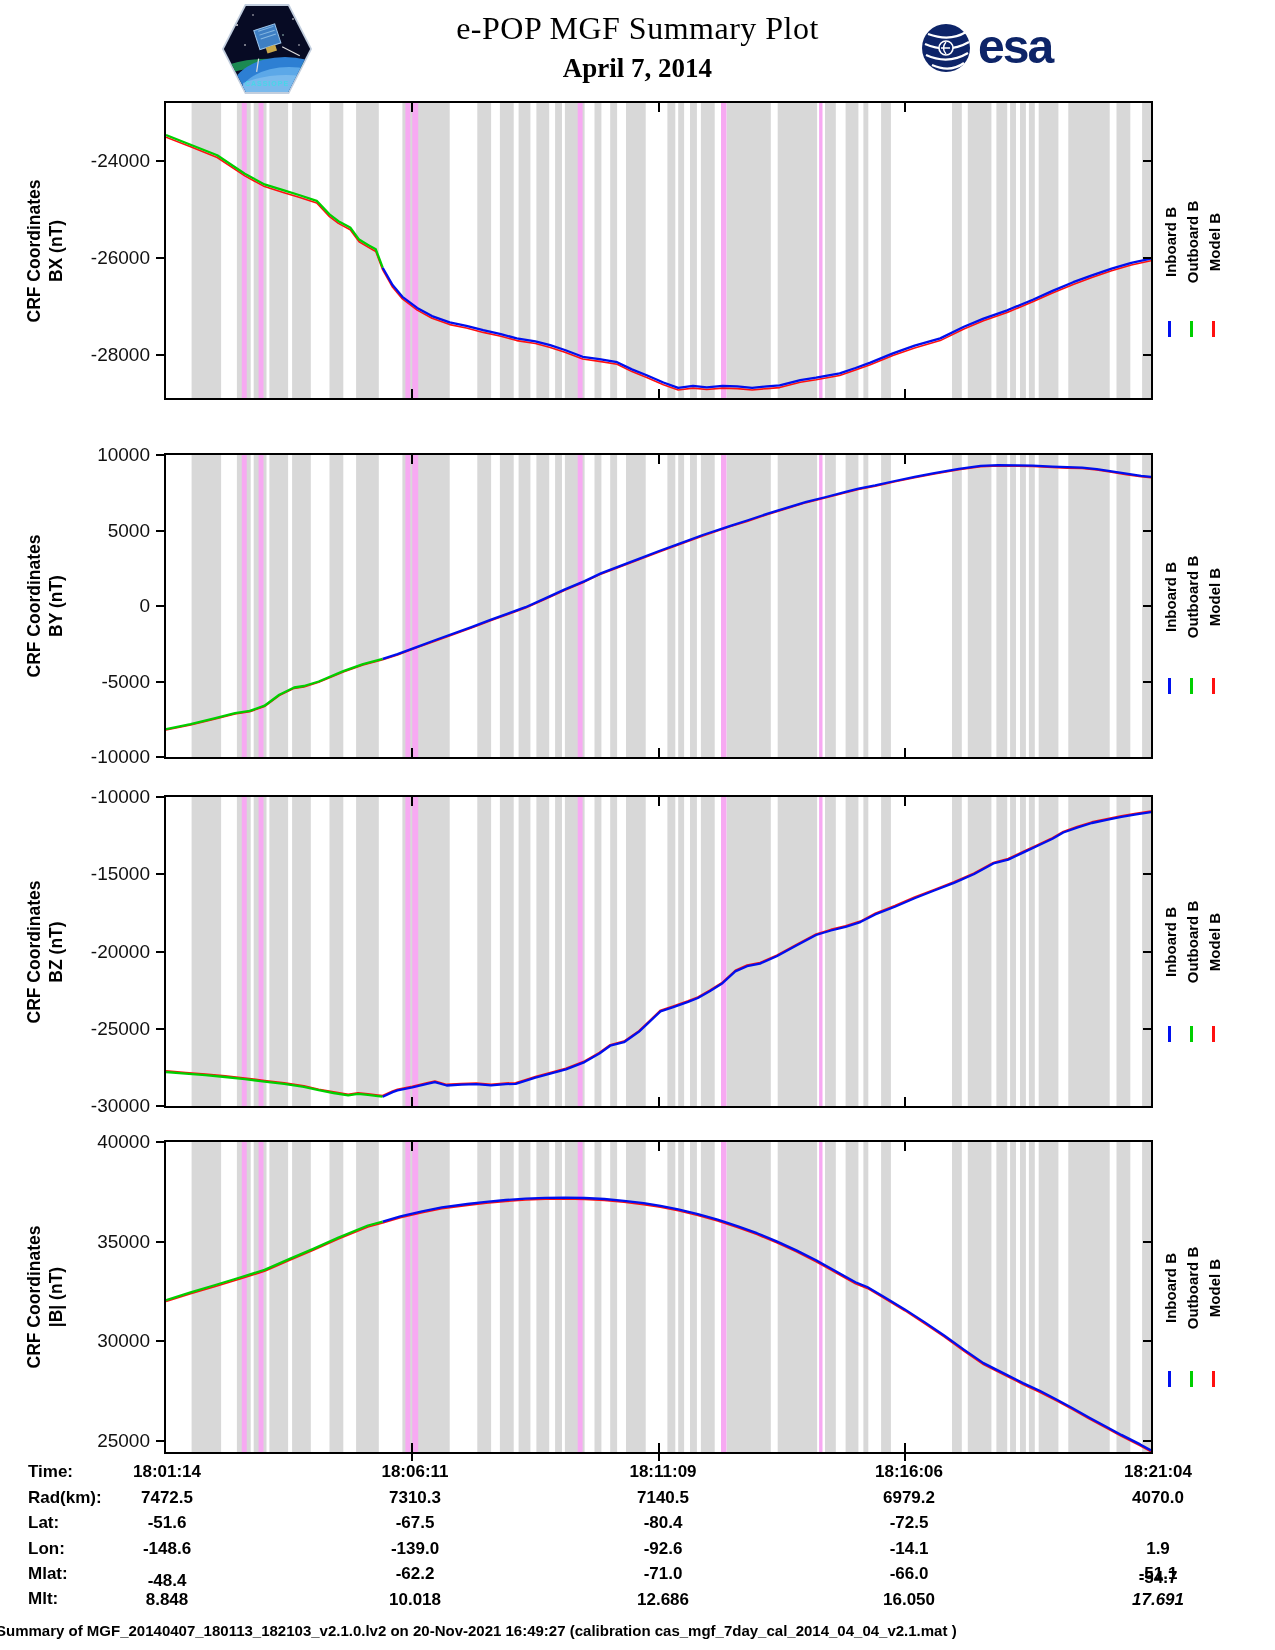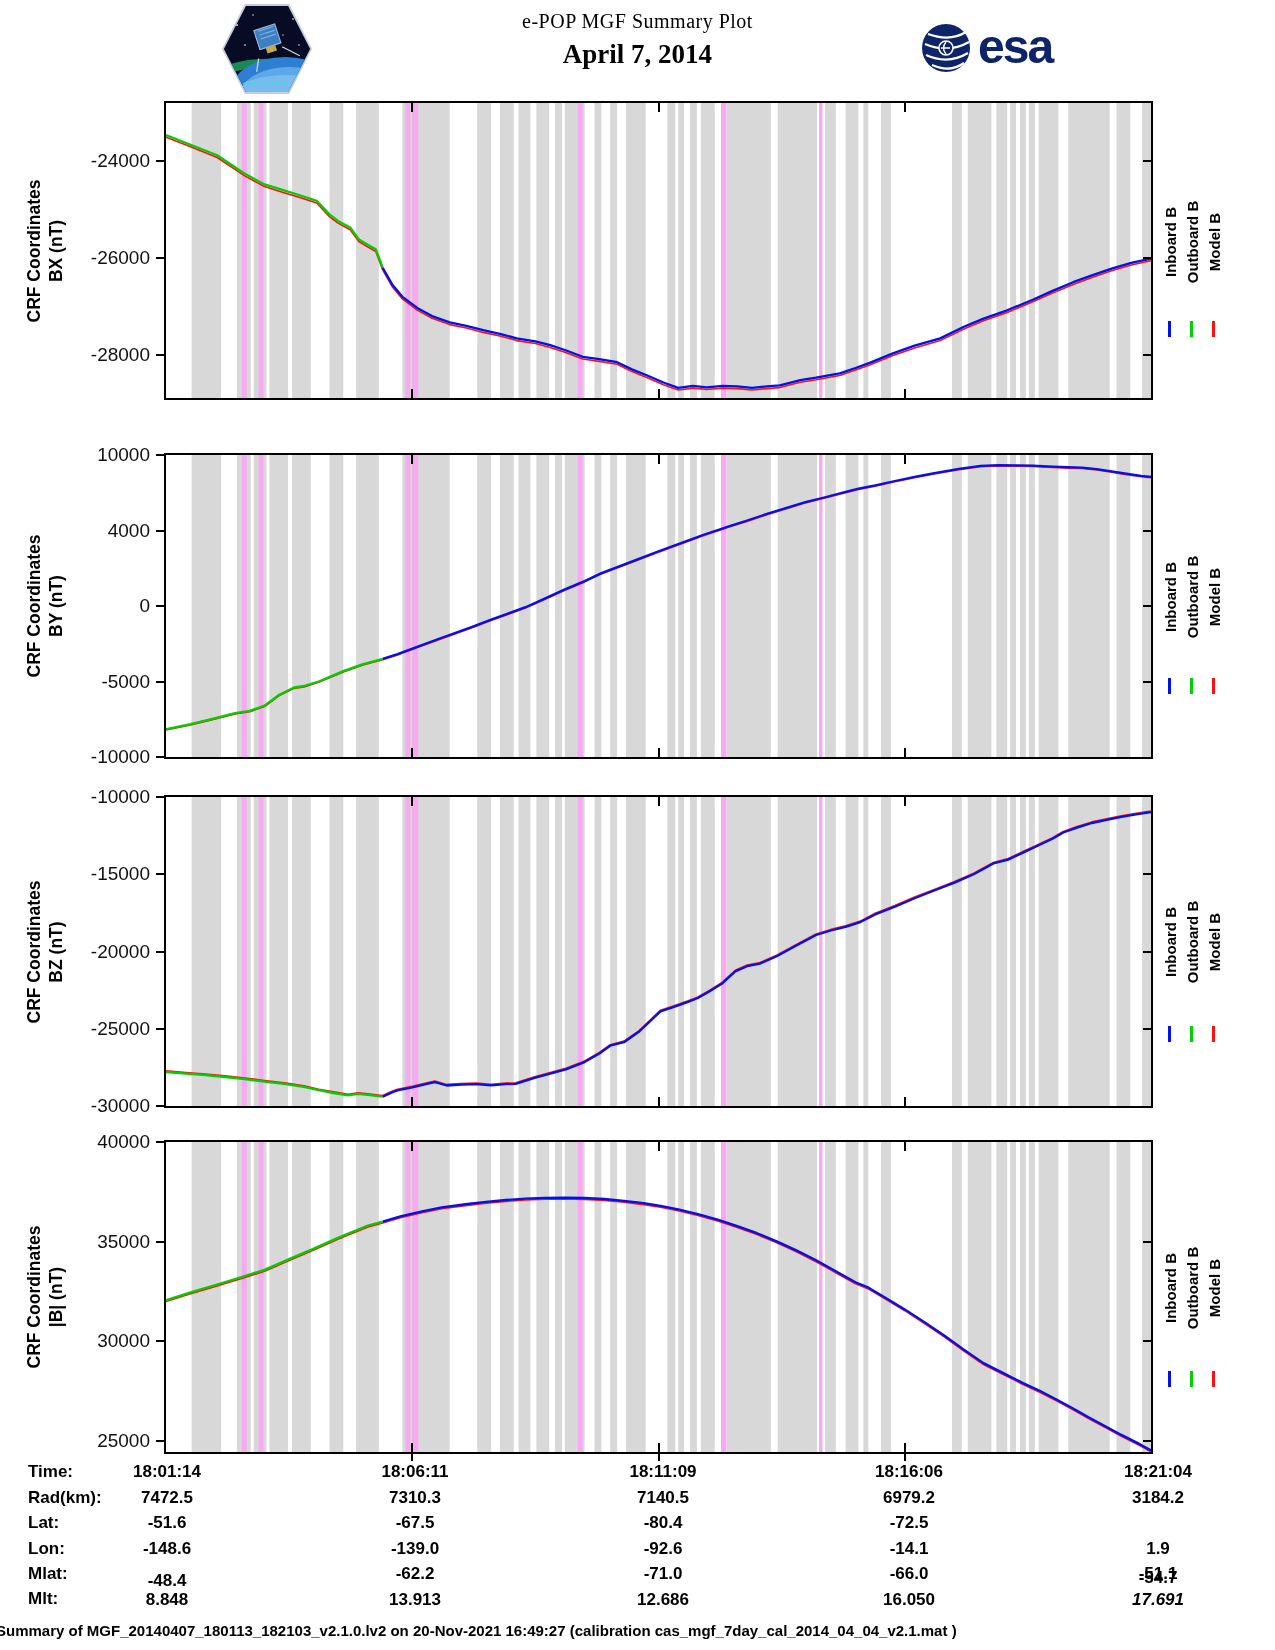--- a/index.html
+++ b/index.html
@@ -1,20 +1,20 @@
 <!DOCTYPE html>
 <html><head>
 <meta charset="utf-8">
 <style>
   html,body{margin:0;padding:0;background:#ffffff;}
   #page{position:relative;width:1275px;height:1650px;background:#fff;overflow:hidden;
         font-family:"Liberation Sans",sans-serif;color:#000;}
   .title-block{position:absolute;left:0;top:10px;width:1275px;text-align:center;
         font-family:"Liberation Serif",serif;}
-  .title-main{font-size:20px;letter-spacing:.5px;}
+  .title-main{font-size:32px;letter-spacing:.5px;}
   .title-date{font-size:27px;margin-top:6px;font-weight:bold;}
   .panel-box{position:absolute;border:2px solid #000;background:#fff;}
   .panel-box svg{position:absolute;left:0;top:0;width:100%;height:100%;display:block;}
   .ytick-label{position:absolute;left:0;width:150px;text-align:right;font-size:19px;
         color:#111;line-height:22px;}
   .ylab{position:absolute;transform:translate(-50%,-50%) rotate(-90deg);white-space:nowrap;
         font-weight:bold;font-size:17.5px;text-align:center;line-height:1.25;}
   .vleg{position:absolute;writing-mode:vertical-rl;transform:translateY(-50%) rotate(180deg);
         font-weight:bold;font-size:15px;white-space:nowrap;}
   .leg-dash{position:absolute;width:3px;height:16px;}
@@ -330,42 +330,42 @@
       <div class="tbl-val" style="left: 167px; top: 1462px;">18:01:14</div>
       <div class="tbl-val" style="left: 415px; top: 1462px;">18:06:11</div>
       <div class="tbl-val" style="left: 663px; top: 1462px;">18:11:09</div>
       <div class="tbl-val" style="left: 909px; top: 1462px;">18:16:06</div>
       <div class="tbl-val" style="left: 1158px; top: 1462px;">18:21:04</div>
       <div class="tbl-label" style="left: 28px; top: 1487.5px;">Rad(km):</div>
       <div class="tbl-val" style="left: 167px; top: 1487.5px;">7472.5</div>
       <div class="tbl-val" style="left: 415px; top: 1487.5px;">7310.3</div>
       <div class="tbl-val" style="left: 663px; top: 1487.5px;">7140.5</div>
       <div class="tbl-val" style="left: 909px; top: 1487.5px;">6979.2</div>
-      <div class="tbl-val" style="left: 1158px; top: 1487.5px;">3184.2</div>
+      <div class="tbl-val" style="left: 1158px; top: 1487.5px;">4070.0</div>
       <div class="tbl-label" style="left: 28px; top: 1513px;">Lat:</div>
       <div class="tbl-val" style="left: 167px; top: 1513px;">-51.6</div>
       <div class="tbl-val" style="left: 415px; top: 1513px;">-67.5</div>
       <div class="tbl-val" style="left: 663px; top: 1513px;">-80.4</div>
       <div class="tbl-val" style="left: 909px; top: 1513px;">-72.5</div>
       <div class="tbl-val" style="left: 1158px; top: 1568px;">-54.7</div>
       <div class="tbl-label" style="left: 28px; top: 1538.5px;">Lon:</div>
       <div class="tbl-val" style="left: 167px; top: 1538.5px;">-148.6</div>
       <div class="tbl-val" style="left: 415px; top: 1538.5px;">-139.0</div>
       <div class="tbl-val" style="left: 663px; top: 1538.5px;">-92.6</div>
       <div class="tbl-val" style="left: 909px; top: 1538.5px;">-14.1</div>
       <div class="tbl-val" style="left: 1158px; top: 1538.5px;">1.9</div>
       <div class="tbl-label" style="left: 28px; top: 1564px;">Mlat:</div>
       <div class="tbl-val" style="left: 167px; top: 1564px; margin-top: 7px;">-48.4</div>
       <div class="tbl-val" style="left: 415px; top: 1564px;">-62.2</div>
       <div class="tbl-val" style="left: 663px; top: 1564px;">-71.0</div>
       <div class="tbl-val" style="left: 909px; top: 1564px;">-66.0</div>
       <div class="tbl-val" style="left: 1158px; top: 1564px;">-51.1</div>
       <div class="tbl-label" style="left: 28px; top: 1544px; margin-top: 45px;">Mlt:</div>
       <div class="tbl-val" style="left: 167px; top: 1589.5px;">8.848</div>
-      <div class="tbl-val" style="left: 415px; top: 1589.5px;">13.913</div>
+      <div class="tbl-val" style="left: 415px; top: 1589.5px;">10.018</div>
       <div class="tbl-val" style="left: 663px; top: 1589.5px;">12.686</div>
       <div class="tbl-val" style="left: 909px; top: 1589.5px;">16.050</div>
       <div class="tbl-val" style="left: 1158px; top: 1589.5px; font-style: italic;">17.691</div>
     </div>
 
   <div class="footer">Summary of MGF_20140407_180113_182103_v2.1.0.lv2 on 20-Nov-2021 16:49:27 (calibration cas_mgf_7day_cal_2014_04_04_v2.1.mat )</div>
 <div class="tick" style="left: 156px; top: 160.128px; width: 9px; height: 2px;"></div>
     <div class="ytick-label" style="top: 150.128px;">-24000</div>
     <div class="tick" style="left: 156px; top: 257.008px; width: 9px; height: 2px;"></div>
     <div class="ytick-label" style="top: 247.008px;">-26000</div>
@@ -379,21 +379,21 @@
       <span class="vleg" style="left: 4px; top: 47%;">Inboard B</span>
       <div class="leg-dash" style="left: 10px; top: 218.3px; background: rgb(0, 16, 238);"></div>
       <span class="vleg" style="left: 26px; top: 47%;">Outboard B</span>
       <div class="leg-dash" style="left: 32px; top: 218.3px; background: rgb(0, 207, 0);"></div>
       <span class="vleg" style="left: 48px; top: 47%;">Model B</span>
       <div class="leg-dash" style="left: 54px; top: 218.3px; background: rgb(255, 16, 16);"></div>
     </div>
     <div class="tick" style="left: 156px; top: 454px; width: 9px; height: 2px;"></div>
     <div class="ytick-label" style="top: 444px;">10000</div>
     <div class="tick" style="left: 156px; top: 529.5px; width: 9px; height: 2px;"></div>
-    <div class="ytick-label" style="top: 519.5px;">4000</div>
+    <div class="ytick-label" style="top: 519.5px;">5000</div>
     <div class="tick" style="left: 156px; top: 605px; width: 9px; height: 2px;"></div>
     <div class="ytick-label" style="top: 595px;">0</div>
     <div class="tick" style="left: 156px; top: 680.5px; width: 9px; height: 2px;"></div>
     <div class="ytick-label" style="top: 670.5px;">-5000</div>
     <div class="tick" style="left: 156px; top: 756px; width: 9px; height: 2px;"></div>
     <div class="ytick-label" style="top: 746px;">-10000</div>
     <div class="ylab" style="left: 46px; top: 606px;">
       <div>CRF Coordinates</div>
       <div>BY (nT)</div>
     </div>

